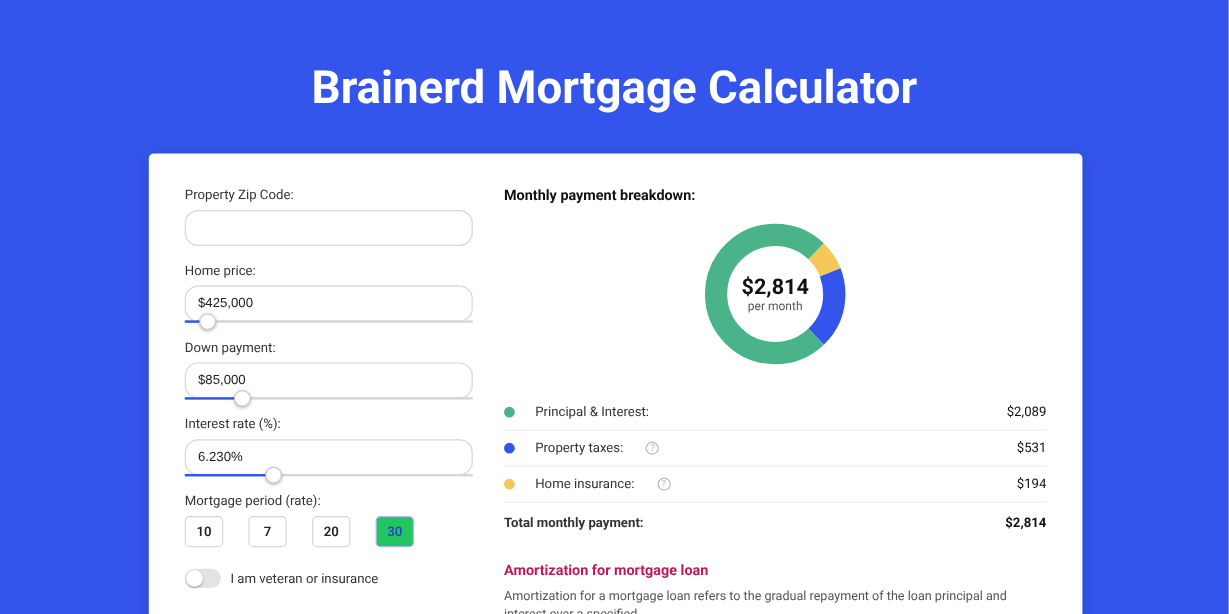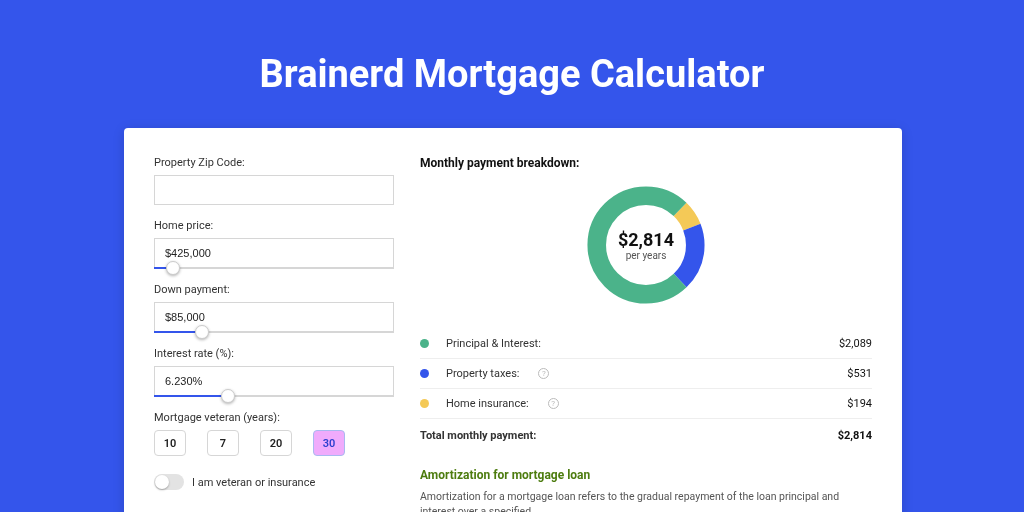--- a/index.html
+++ b/index.html
@@ -9,39 +9,39 @@
   .card {
     position: absolute; left: 124px; top: 128px; width: 778px; background: #fff;
     border-radius: 4px 4px 0 0; box-shadow: 0 2px 12px rgba(0,0,0,0.15);
     padding: 28px 30px; display: flex; gap: 26px;
   }
   .left { width: 240px; flex: 0 0 240px; }
   .right { flex: 1; min-width: 0; }
   .form-label { font-size: 11px; color: #333; margin-bottom: 6px; display: block; }
   .field-wrap { margin-bottom: 14px; position: relative; }
   .text-input {
-    width: 100%; height: 30px; border: 1px solid #d6d6d6; border-radius: 0;
+    width: 100%; height: 30px; border: 1px solid #d6d6d6; border-radius: 11px;
     padding: 0 10px; font-size: 11px; color: #222; background:#fff;
   }
   .range-track { position: relative; height: 2px; background: #d6d6d6; margin-top: -1px; }
   .range-fill { position:absolute; top:0; left:0; height:2px; background:#3455eb; }
   .range-thumb {
     position:absolute; top:-6px; width:14px; height:14px; background:#fff;
     border:1px solid #ccc; border-radius:50%; box-shadow: 0 1px 3px rgba(0,0,0,0.3);
     transform: translateX(-50%);
   }
   .dp-row { display:flex; gap:8px; }
   .dp-amt { flex: 1; }
   .dp-pct { width: 72px; }
   .period-row { display:flex; gap:21px; }
   .period-btn {
     width: 32px; height: 26px; border:1px solid #d6d6d6; border-radius:4px;
     background:#fff; font-size:11px; font-weight:600; color:#222; display:flex; align-items:center; justify-content:center;
   }
-  .period-btn.active { background: #f0abfc; border-color:#a9b9f0; color:#2b3fcf; }
+  .period-btn.active { background: #22c55e; border-color:#a9b9f0; color:#2b3fcf; }
   .toggle-row { display:flex; align-items:center; gap:8px; margin-top:18px; }
   .toggle {
     width: 30px; height:16px; border-radius: 999px; background:#e3e3e3; position:relative;
   }
   .toggle .knob { position:absolute; left:1px; top:1px; width:14px; height:14px; border-radius:50%; background:#fff; box-shadow:0 1px 2px rgba(0,0,0,0.3); }
   .toggle-label { font-size:11px; color:#333; }
 
   
   .sec-title { font-size: 12px; font-weight:700; color:#111; margin-bottom: 10px; }
   .donut-wrap { display:flex; justify-content:center; margin: 4px 0 18px; }
@@ -56,21 +56,21 @@
 
   .line-items { border-top:1px solid transparent; }
   .li-row { display:flex; align-items:center; justify-content:space-between; padding:8px 0; border-bottom:1px solid #eee; font-size:11px; }
   .li-row.total { font-weight:700; border-bottom: none; padding-top:10px; }
   .li-left { display:flex; align-items:center; gap:17px; color:#333; }
   .swatch { width:9px; height:9px; border-radius:50%; display:inline-block; }
   .info-icon { width:11px; height:11px; border:1px solid #bbb; border-radius:50%; font-size:8px; color:#bbb; display:inline-flex; align-items:center; justify-content:center; line-height:1; margin-left:2px; }
   .li-val { color:#111; }
 
   .amort { margin-top: 18px; }
-  .amort-title { font-size:12px; font-weight:700; color:#4d7c0f; margin-bottom:8px; }
+  .amort-title { font-size:12px; font-weight:700; color:#be185d; margin-bottom:8px; }
   .amort-text { font-size:10.5px; color:#555; line-height:1.4; }
 </style>
 </head>
 <body>
 
 <div class="bg">
   <div class="title">Brainerd Mortgage Calculator</div>
 
   <div class="card">
 
@@ -106,21 +106,21 @@
       <div class="field-wrap">
         <label class="form-label">Interest rate (%):</label>
         <input class="text-input" value="6.230%" style="">
         <div class="range-track">
           <div class="range-fill" id="ir-fill" style="width: 31%;"></div>
           <div class="range-thumb" id="ir-thumb" style="left: 31%;"></div>
         </div>
       </div>
 
       <div class="field-wrap" style="margin-bottom:6px">
-        <label class="form-label">Mortgage veteran (years):</label>
+        <label class="form-label">Mortgage period (rate):</label>
         <div class="period-row" id="period-row">
             <div class="period-btn">10</div>
             <div class="period-btn">7</div>
             <div class="period-btn">20</div>
             <div class="period-btn active">30</div>
           </div>
       </div>
 
       <div class="toggle-row">
         <div class="toggle">
@@ -135,21 +135,21 @@
 
       <div class="donut-wrap">
         <div class="donut">
           <svg viewBox="0 0 42 42" id="donut-svg">
               <circle cx="21" cy="21" r="15.915" fill="none" stroke="#f4c957" stroke-width="6" stroke-dasharray="6.9 93.1" stroke-dashoffset="13"></circle>
               <circle cx="21" cy="21" r="15.915" fill="none" stroke="#3455eb" stroke-width="6" stroke-dasharray="18.9 81.1" stroke-dashoffset="6.100000000000001"></circle>
               <circle cx="21" cy="21" r="15.915" fill="none" stroke="#4bb38a" stroke-width="6" stroke-dasharray="74.2 25.799999999999997" stroke-dashoffset="-12.799999999999997"></circle>
             </svg>
           <div class="donut-center">
             <div class="donut-amount">$2,814</div>
-            <div class="donut-sub">per years</div>
+            <div class="donut-sub">per month</div>
           </div>
         </div>
       </div>
 
       <div class="line-items" id="line-items">
           <div class="li-row">
             <div class="li-left">
               <span class="swatch" style="background: rgb(75, 179, 138);"></span>
               <span>Principal &amp; Interest:</span>
             </div>

